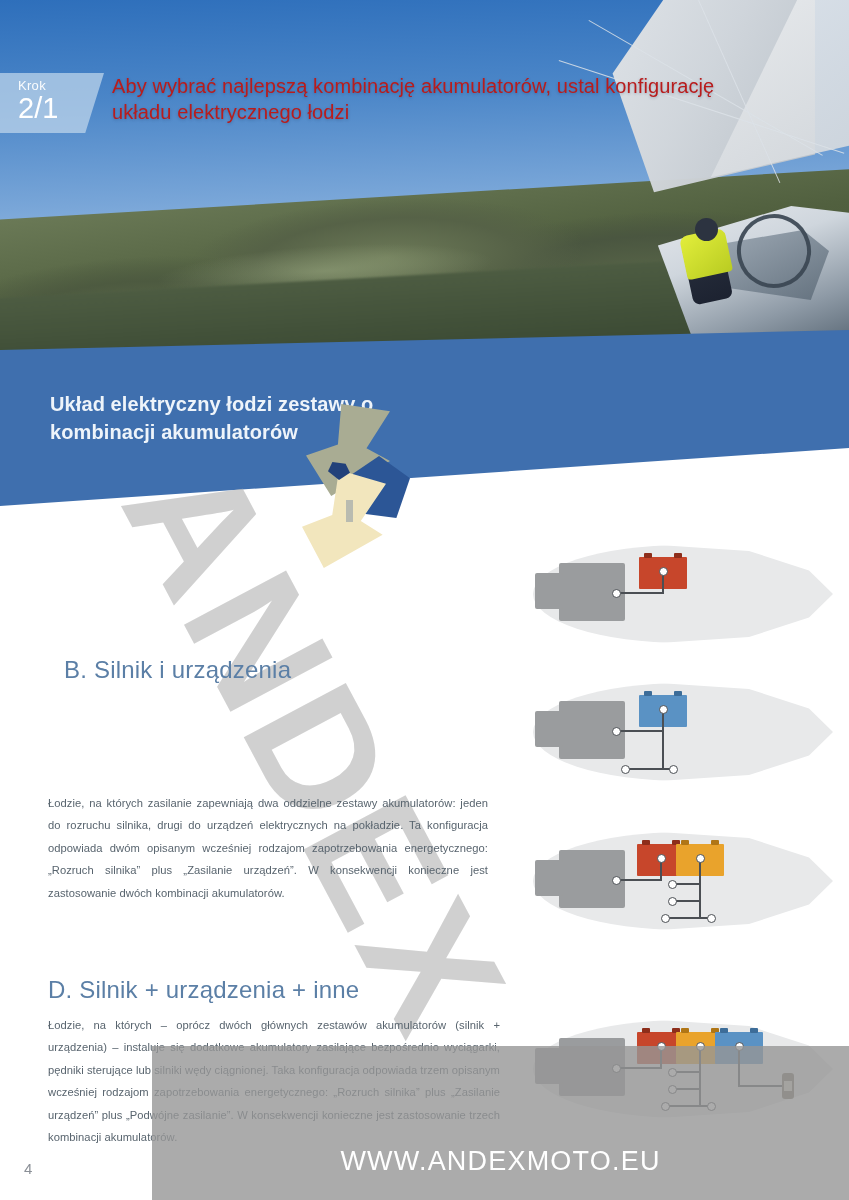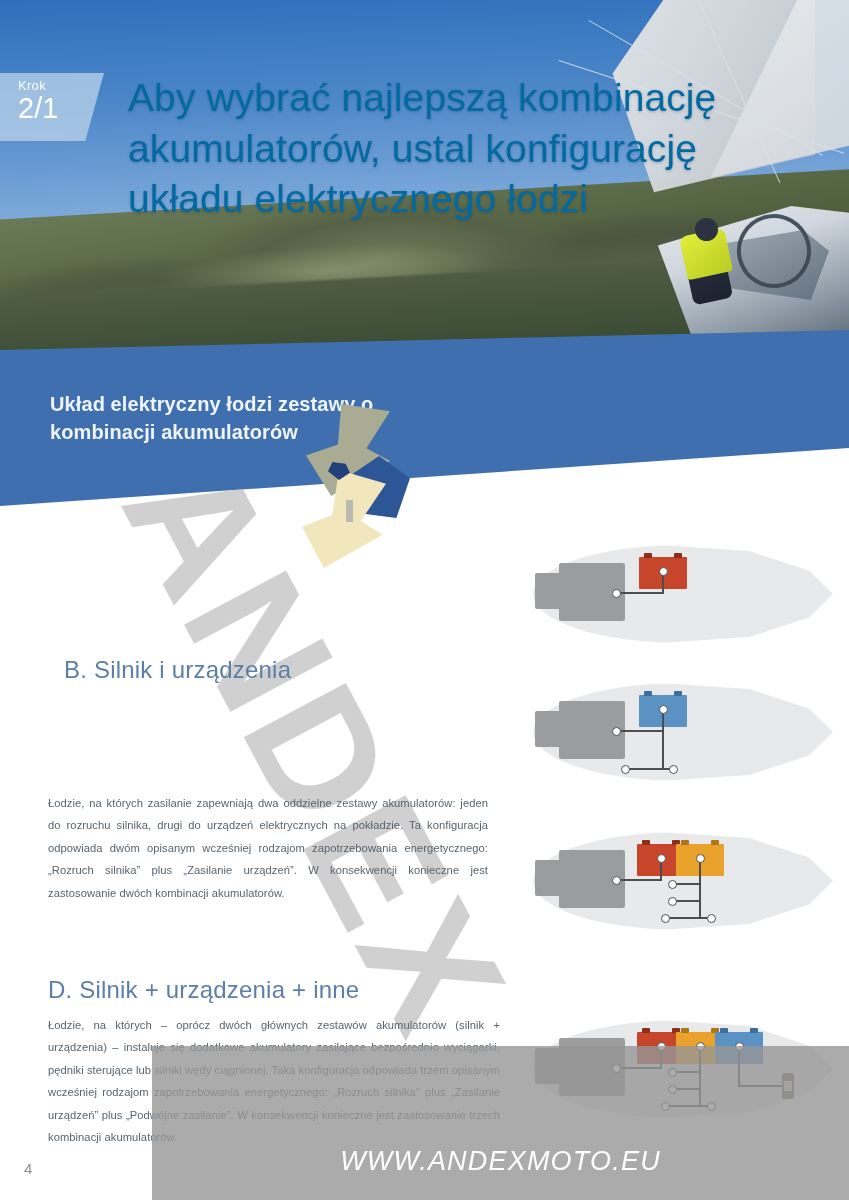--- a/index.html
+++ b/index.html
@@ -44,30 +44,30 @@
   .wheel{position:absolute;left:188px;top:214px;width:66px;height:66px;
     border:4px solid #3b4652;border-radius:50%;transform:rotate(-16deg);opacity:.92;}
   .sailor-body{position:absolute;left:138px;top:238px;width:40px;height:64px;
     background:linear-gradient(170deg,#2a3140,#1c2230);border-radius:7px;transform:rotate(-12deg);}
   .sailor-jacket{position:absolute;left:134px;top:232px;width:46px;height:44px;
     background:linear-gradient(150deg,#e2ee3b,#b9cc22);border-radius:8px 8px 4px 4px;transform:rotate(-12deg);}
   .sailor-head{position:absolute;left:146px;top:218px;width:23px;height:23px;
     background:#2c3340;border-radius:50%;}
 
   
-  .step-badge{position:absolute;left:0;top:73px;width:104px;height:68px;
+  .step-badge{position:absolute;left:0;top:73px;width:104px;height:60px;
     background:rgba(193,215,236,.72);
     clip-path:polygon(0 0,100% 0,82% 100%,0 100%);
     color:#fff;padding:6px 0 0 18px;box-sizing:border-box;}
   .step-badge .lbl{font-size:13px;letter-spacing:.3px;line-height:1;opacity:.95;}
   .step-badge .num{font-size:29px;line-height:1.05;font-weight:300;margin-top:1px;}
 
   
-  .hero-title{position:absolute;left:128px;top:73px;width:640px;color:#0369a1;
-    font-size:39px;font-weight:300;line-height:1.30;letter-spacing:.1px;
+  .hero-title{position:absolute;left:112px;top:73px;width:640px;color:#b91c1c;
+    font-size:20px;font-weight:300;line-height:1.30;letter-spacing:.1px;
     text-shadow:0 1px 3px rgba(20,50,90,.30);}
 
   
   .band{position:absolute;left:0;top:330px;width:849px;height:210px;
     background:#3f6fae;
     clip-path:polygon(0 20px,849px 0,849px 118px,0 176px);}
   .band-text{position:absolute;left:50px;top:390px;width:400px;color:#eef4fa;
     font-size:20px;font-weight:600;line-height:1.40;letter-spacing:.1px;}
 
   
@@ -111,21 +111,21 @@
   .wh{height:2px;} .wv{width:2px;}
   .node{position:absolute;width:7px;height:7px;border:1.6px solid #4b4f54;
         background:#fff;border-radius:50%;}
   .winch{position:absolute;width:12px;height:26px;background:#7d7566;border-radius:3px;}
   .winch:before{content:"";position:absolute;left:2px;top:8px;width:8px;height:10px;background:#d9d4c8;}
 
   
   .foot-overlay{position:absolute;left:152px;top:1046px;width:697px;height:154px;
     background:rgba(150,150,150,.80);}
   .foot-url{position:absolute;left:152px;top:1146px;width:697px;text-align:center;
-    color:#fff;font-size:27px;font-weight:400;letter-spacing:1.2px;font-style:italic;}
+    color:#fff;font-size:27px;font-weight:400;letter-spacing:1.2px;}
   .page-num{position:absolute;left:24px;top:1160px;color:#8b9097;font-size:15px;}
 </style>
 </head>
 <body>
 
 <div class="hero">
   <div class="sky"></div>
   <div class="hills"></div>
   <div class="hill-hi"></div>
   <div class="sea"></div>

